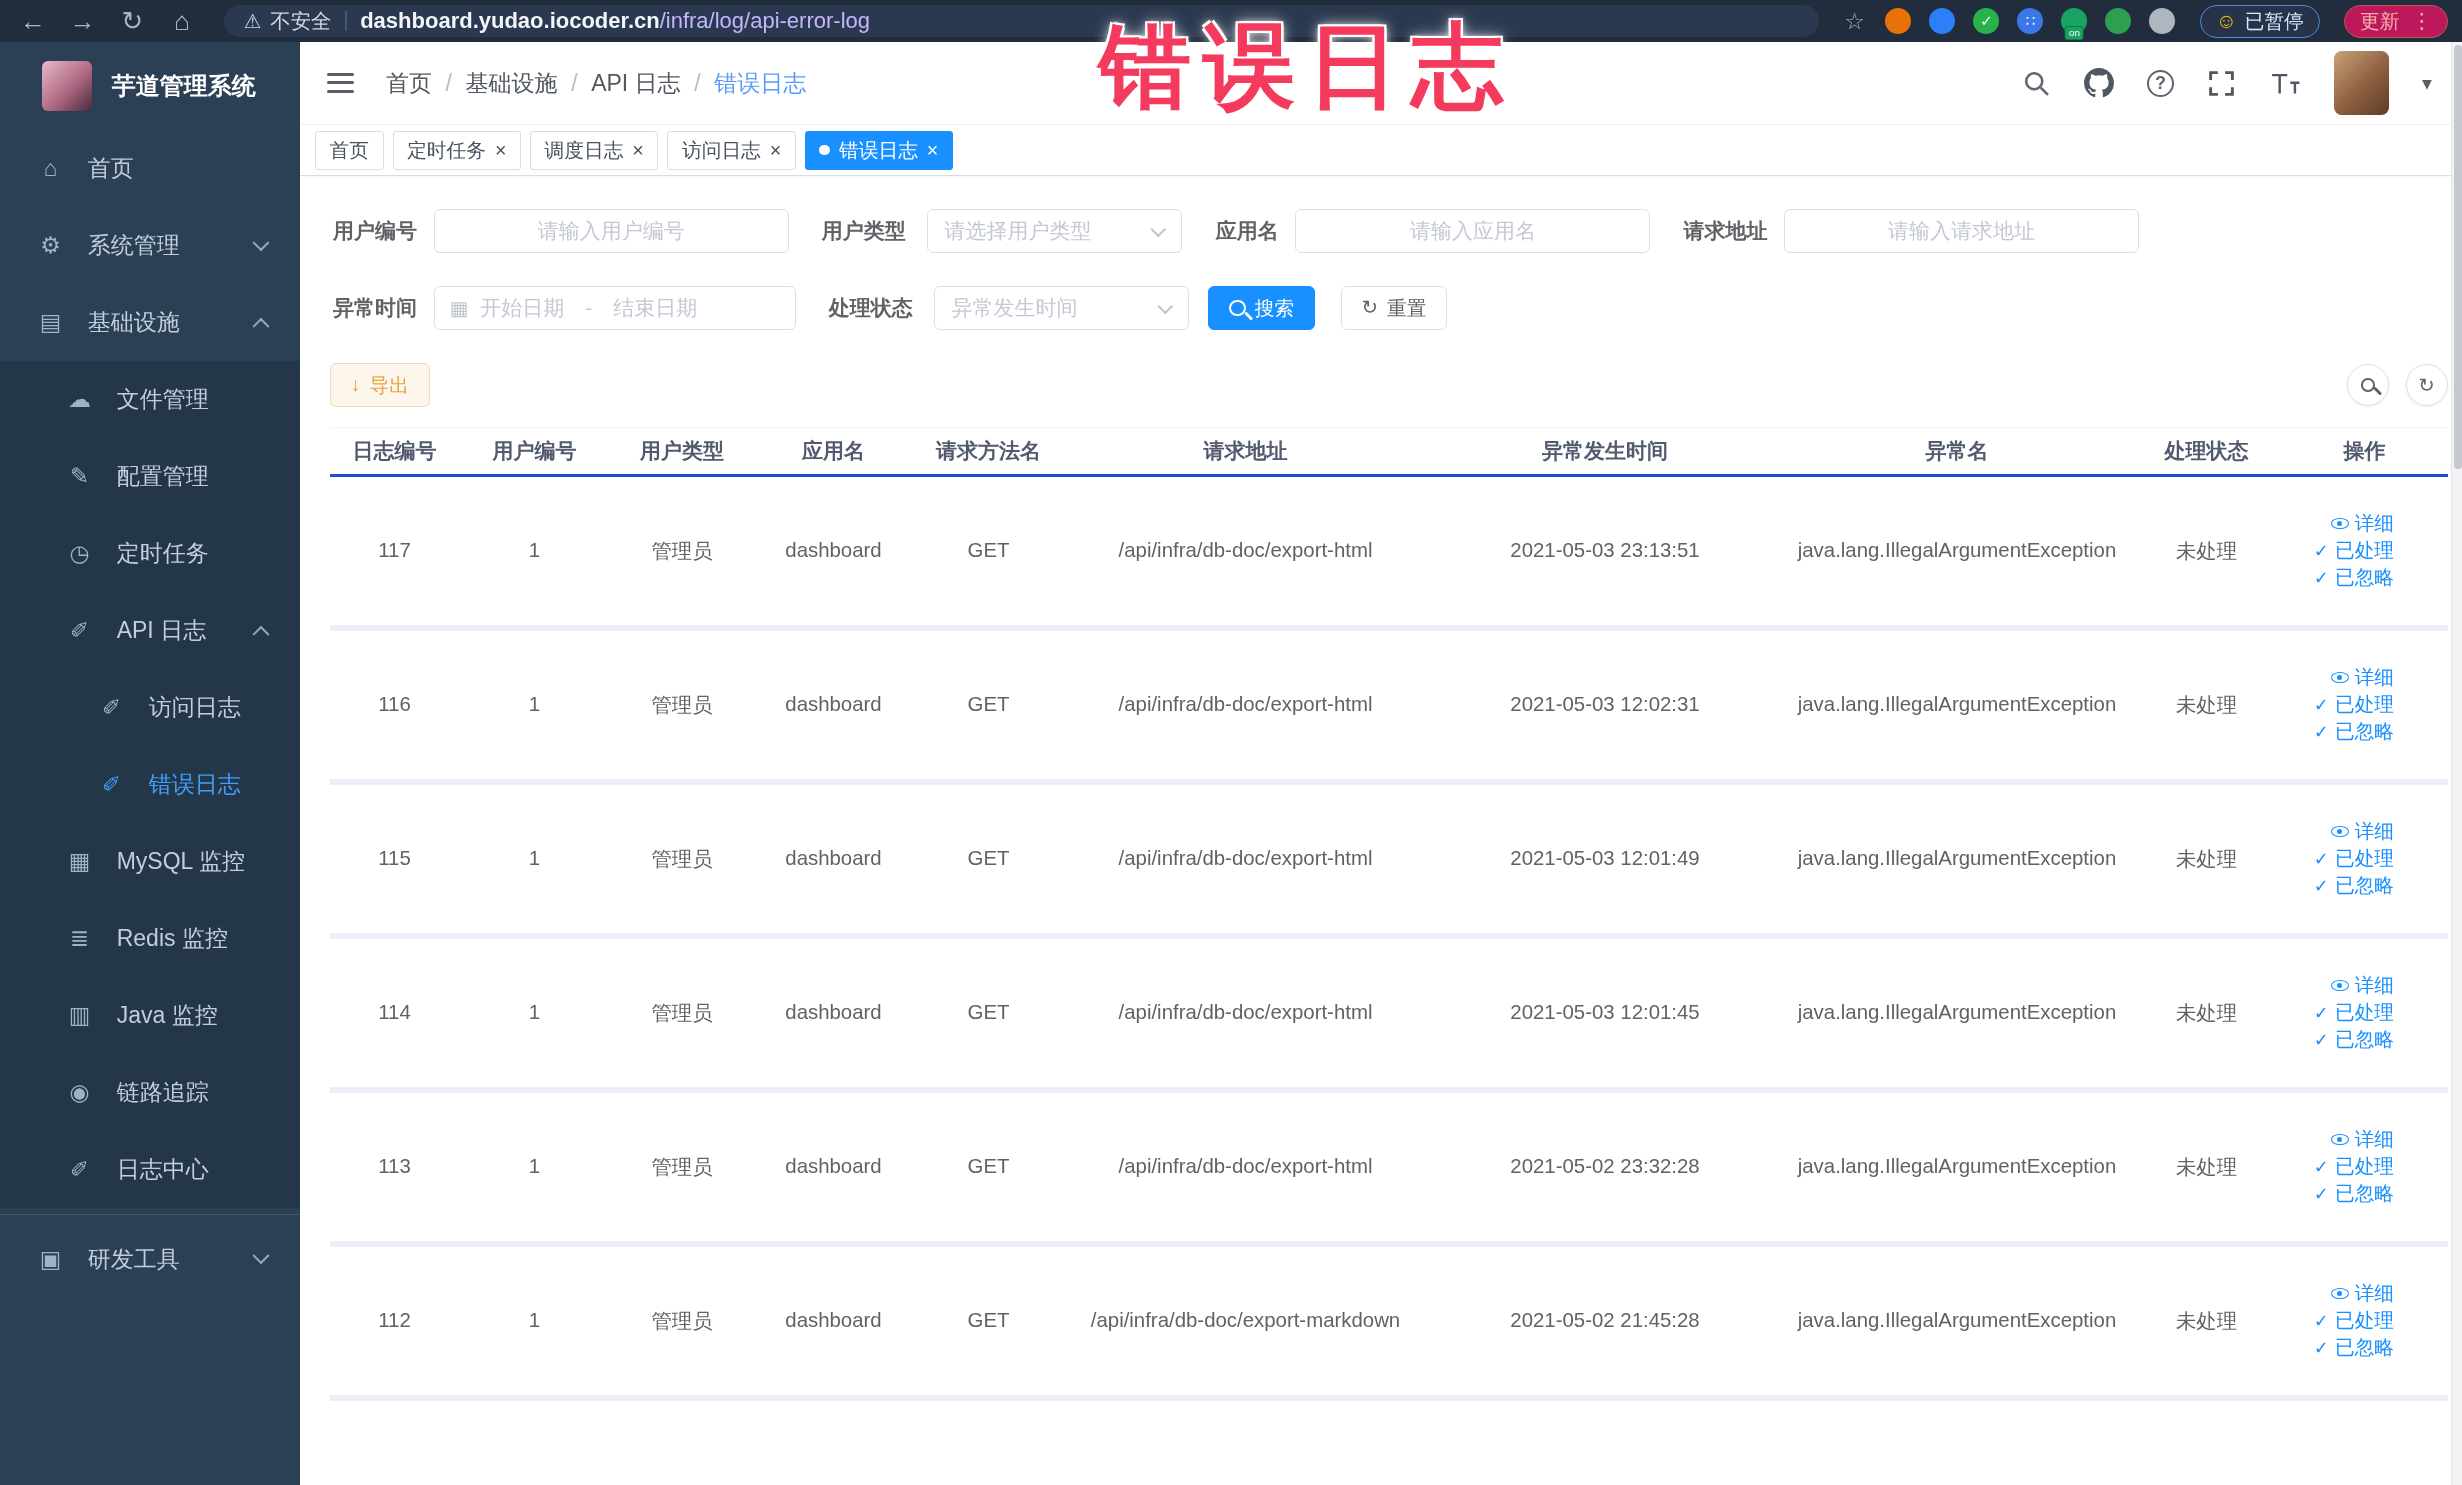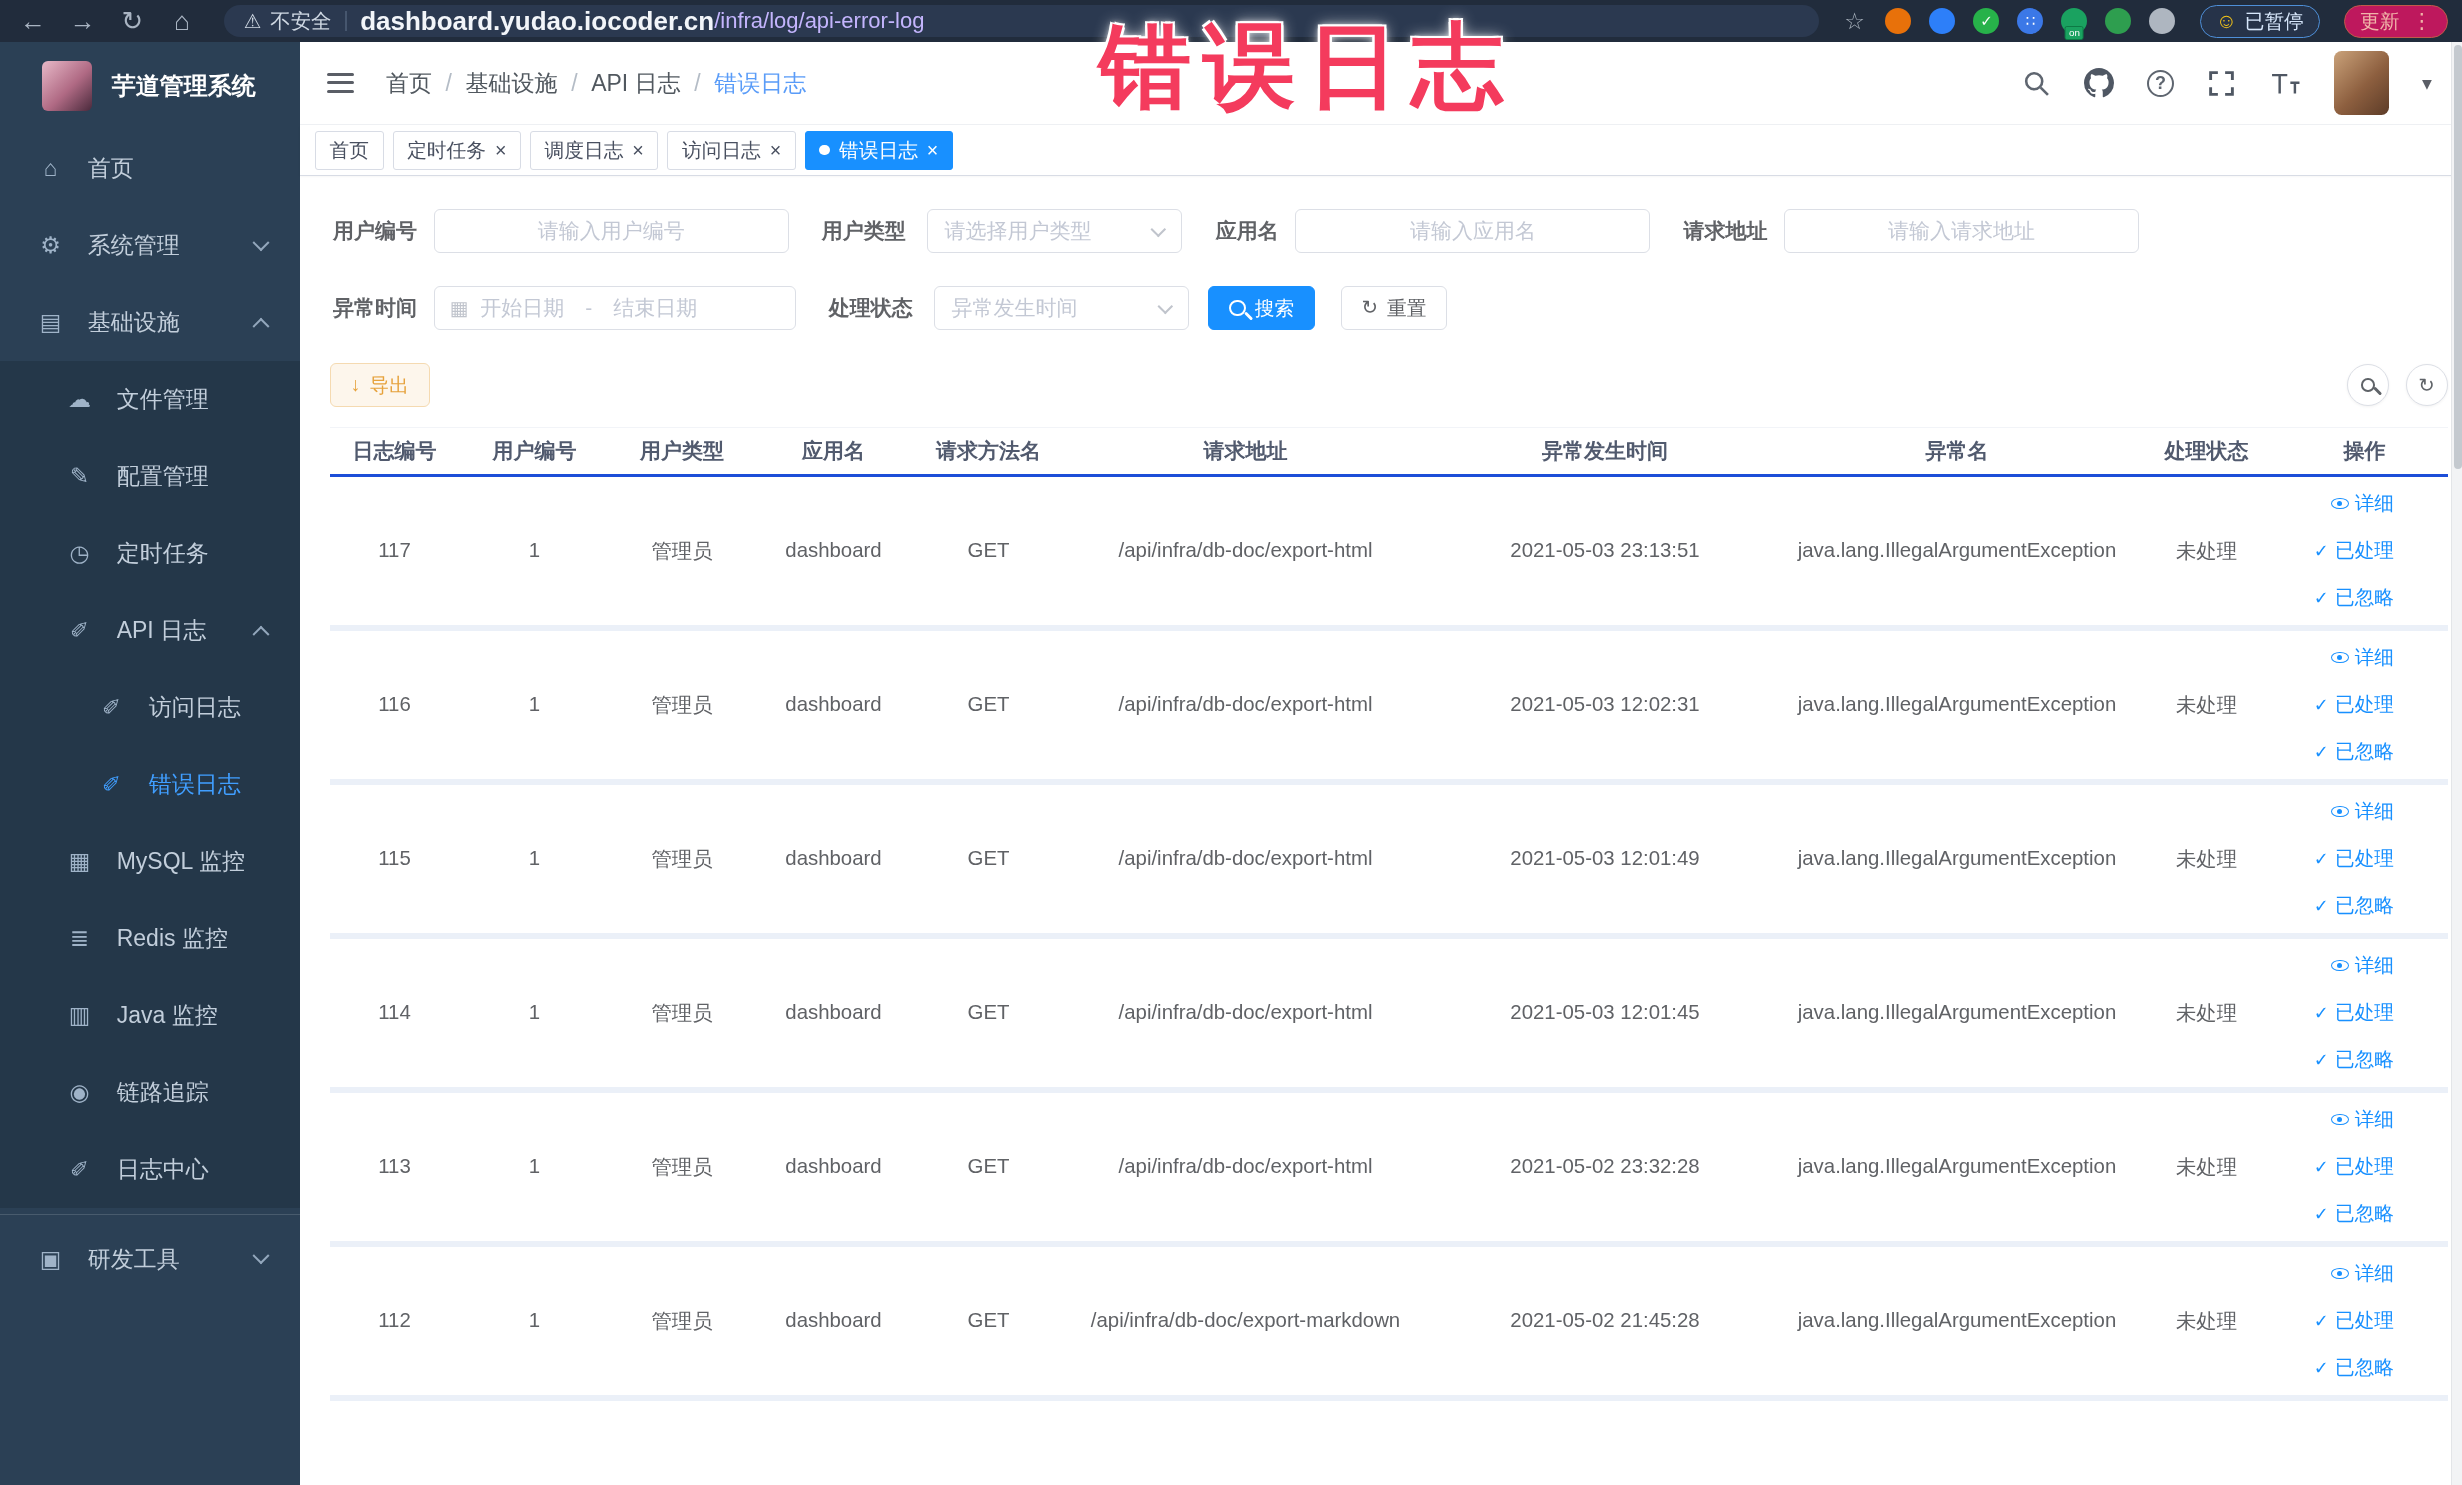--- a/index.html
+++ b/index.html
@@ -10,21 +10,21 @@
   
   .chrome-bar { height:42px; background:#212c3c; display:flex; align-items:center;
                 padding:0 13.6px; gap:10.6px; }
   .nav-ico { color:#a9b4c2; font-size:26px; width:39px; text-align:center; cursor:pointer;
              line-height:42px; flex:0 0 auto; }
   .url-pill { flex:1 1 auto; height:32px; margin:0 12px; background:#2b3950; border-radius:16.7px;
               display:flex; align-items:center; padding:0 19.7px; min-width:0; }
   .warn-ico { color:#cfd8e3; font-size:19.7px; margin-right:9px; }
   .sec-label { color:#cfd8e3; font-size:20.4px; margin-right:13.6px; white-space:nowrap; }
   .url-div { width:1.5px; height:19.7px; background:#46566e; margin-right:13.6px; }
-  .url-host { color:#f2f5f9; font-size:26px; font-weight:bold; white-space:nowrap; }
+  .url-host { color:#f2f5f9; font-size:22px; font-weight:bold; white-space:nowrap; }
   .url-path { color:#c4b5fd; font-size:22px; white-space:nowrap; }
   .ext-row { display:flex; align-items:center; gap:18px; flex:0 0 auto; }
   .ext { width:26px; height:26px; border-radius:50%; display:inline-flex; align-items:center;
          justify-content:center; font-size:15px; color:#fff; position:relative; cursor:pointer; }
   .ext.glyph { background:transparent !important; font-size:23px; }
   .ext-badge { position:absolute; bottom:-6px; left:50%; transform:translateX(-50%);
                background:#1aa260; color:#fff; font-size:9.8px; line-height:12px; padding:0 3px;
                border-radius:2.3px; border:0.8px solid #0d7a45; }
   .pill { height:33px; border-radius:16.7px; display:flex; align-items:center; padding:0 15px;
           gap:7.6px; font-size:19.7px; flex:0 0 auto; cursor:pointer; margin-left:13.6px; }
@@ -134,21 +134,21 @@
                 box-shadow:0 0.8px 3px rgba(0,0,0,.06); }
 
   
   .table { width:2118px; }
   .t-head, .t-row { display:grid; align-items:center; }
   .t-head { height:50px; border-top:1.5px solid #f2f4f8; border-bottom:3px solid #1d4ed8;font-family:Liberation Mono, monospace; }
   .t-hcell { font-size:21px; font-weight:bold; color:#515a6e; text-align:center; }
   .t-row { height:154px; border-bottom:6px solid #ebf0f8; }
   .t-cell { font-size:20.4px; color:#606266; text-align:center; white-space:nowrap;
             overflow:hidden; text-overflow:ellipsis; }
-  .t-actions { display:flex; flex-direction:column; align-items:flex-end; gap:20px;
+  .t-actions { display:flex; flex-direction:column; align-items:flex-end; gap:0;
                padding-right:53px; }
   .action-link { color:#1890ff; font-size:19.7px; display:inline-flex; align-items:center;
                  gap:6px; cursor:pointer; white-space:nowrap; }
   .eye { display:inline-block; width:18px; height:11.4px; border:1.5px solid currentColor;
          border-radius:50%; position:relative; }
   .eye::after { content:""; position:absolute; inset:0; margin:auto; width:5.3px; height:5.3px;
                 border-radius:50%; background:currentColor; }
   .chk { font-size:18px; }
 
   

